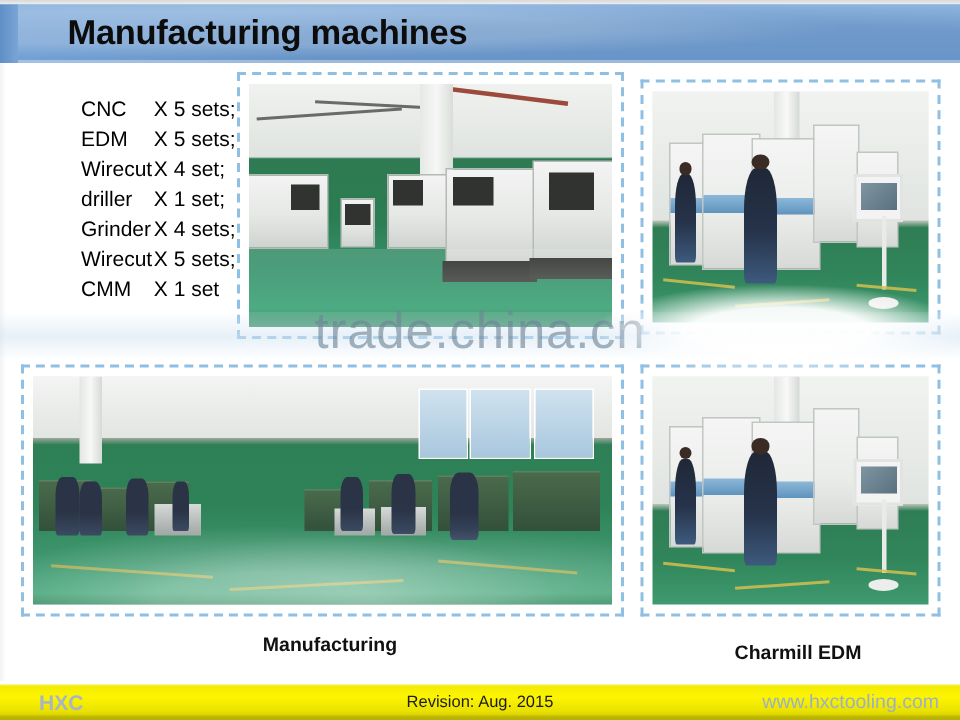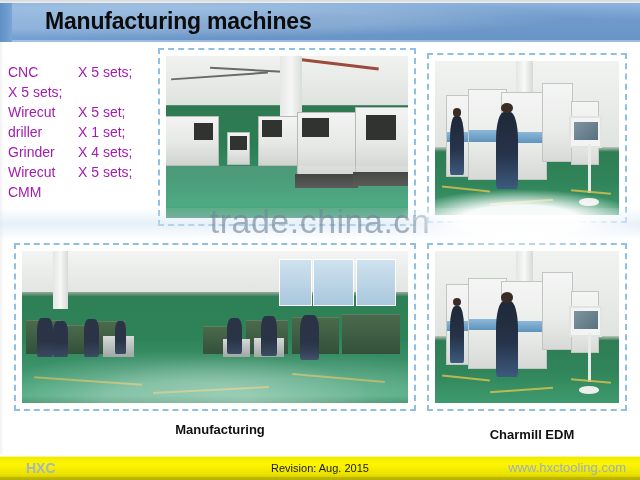--- a/index.html
+++ b/index.html
@@ -80,22 +80,23 @@
   .spec-list {
     position: absolute;
     left: 8px; top: 62px;
     width: 150px;
   }
   .spec-row {
     display: flex;
     height: 20px;
     line-height: 20px;
     font-size: 14px;
-    color: #a21caf;
-    font-family: "Liberation Sans", sans-serif;
+    color: #000000;
+    font-family: "Liberation Sans", sans-serif;
+    margin-left: 46px;
   }
   .spec-name { width: 70px; }
   .spec-qty  { width: 80px; }
 
   
   .frame {
     position: absolute;
     background: #ffffff;
     border: 2px dashed #8fc0e3;
     box-sizing: border-box;
@@ -364,40 +365,42 @@
 
   <div class="left-edge"></div>
   <div class="right-edge"></div>
 
   <div class="spec-list">
     <div class="spec-row">
       <span class="spec-name">CNC</span>
       <span class="spec-qty">X 5 sets;</span>
     </div>
     <div class="spec-row">
+      <span class="spec-name">EDM</span>
       <span class="spec-qty">X 5 sets;</span>
     </div>
     <div class="spec-row">
       <span class="spec-name">Wirecut</span>
-      <span class="spec-qty">X 5 set;</span>
+      <span class="spec-qty">X 4 set;</span>
     </div>
     <div class="spec-row">
       <span class="spec-name">driller</span>
       <span class="spec-qty">X 1 set;</span>
     </div>
     <div class="spec-row">
       <span class="spec-name">Grinder</span>
       <span class="spec-qty">X 4 sets;</span>
     </div>
     <div class="spec-row">
       <span class="spec-name">Wirecut</span>
       <span class="spec-qty">X 5 sets;</span>
     </div>
     <div class="spec-row">
       <span class="spec-name">CMM</span>
+      <span class="spec-qty">X 1 set</span>
     </div>
   </div>
 
   <div class="frame frame-tm">
     <div class="photo ph-cnc">
       <div class="ceiling"></div>
       <div class="beam" style="left:2%;top:12%;width:40%;transform:rotate(-4deg);"></div>
       <div class="beam" style="left:18%;top:8%;width:34%;transform:rotate(3deg);"></div>
       <div class="pipe-red"></div>
       <div class="pillar"></div>

